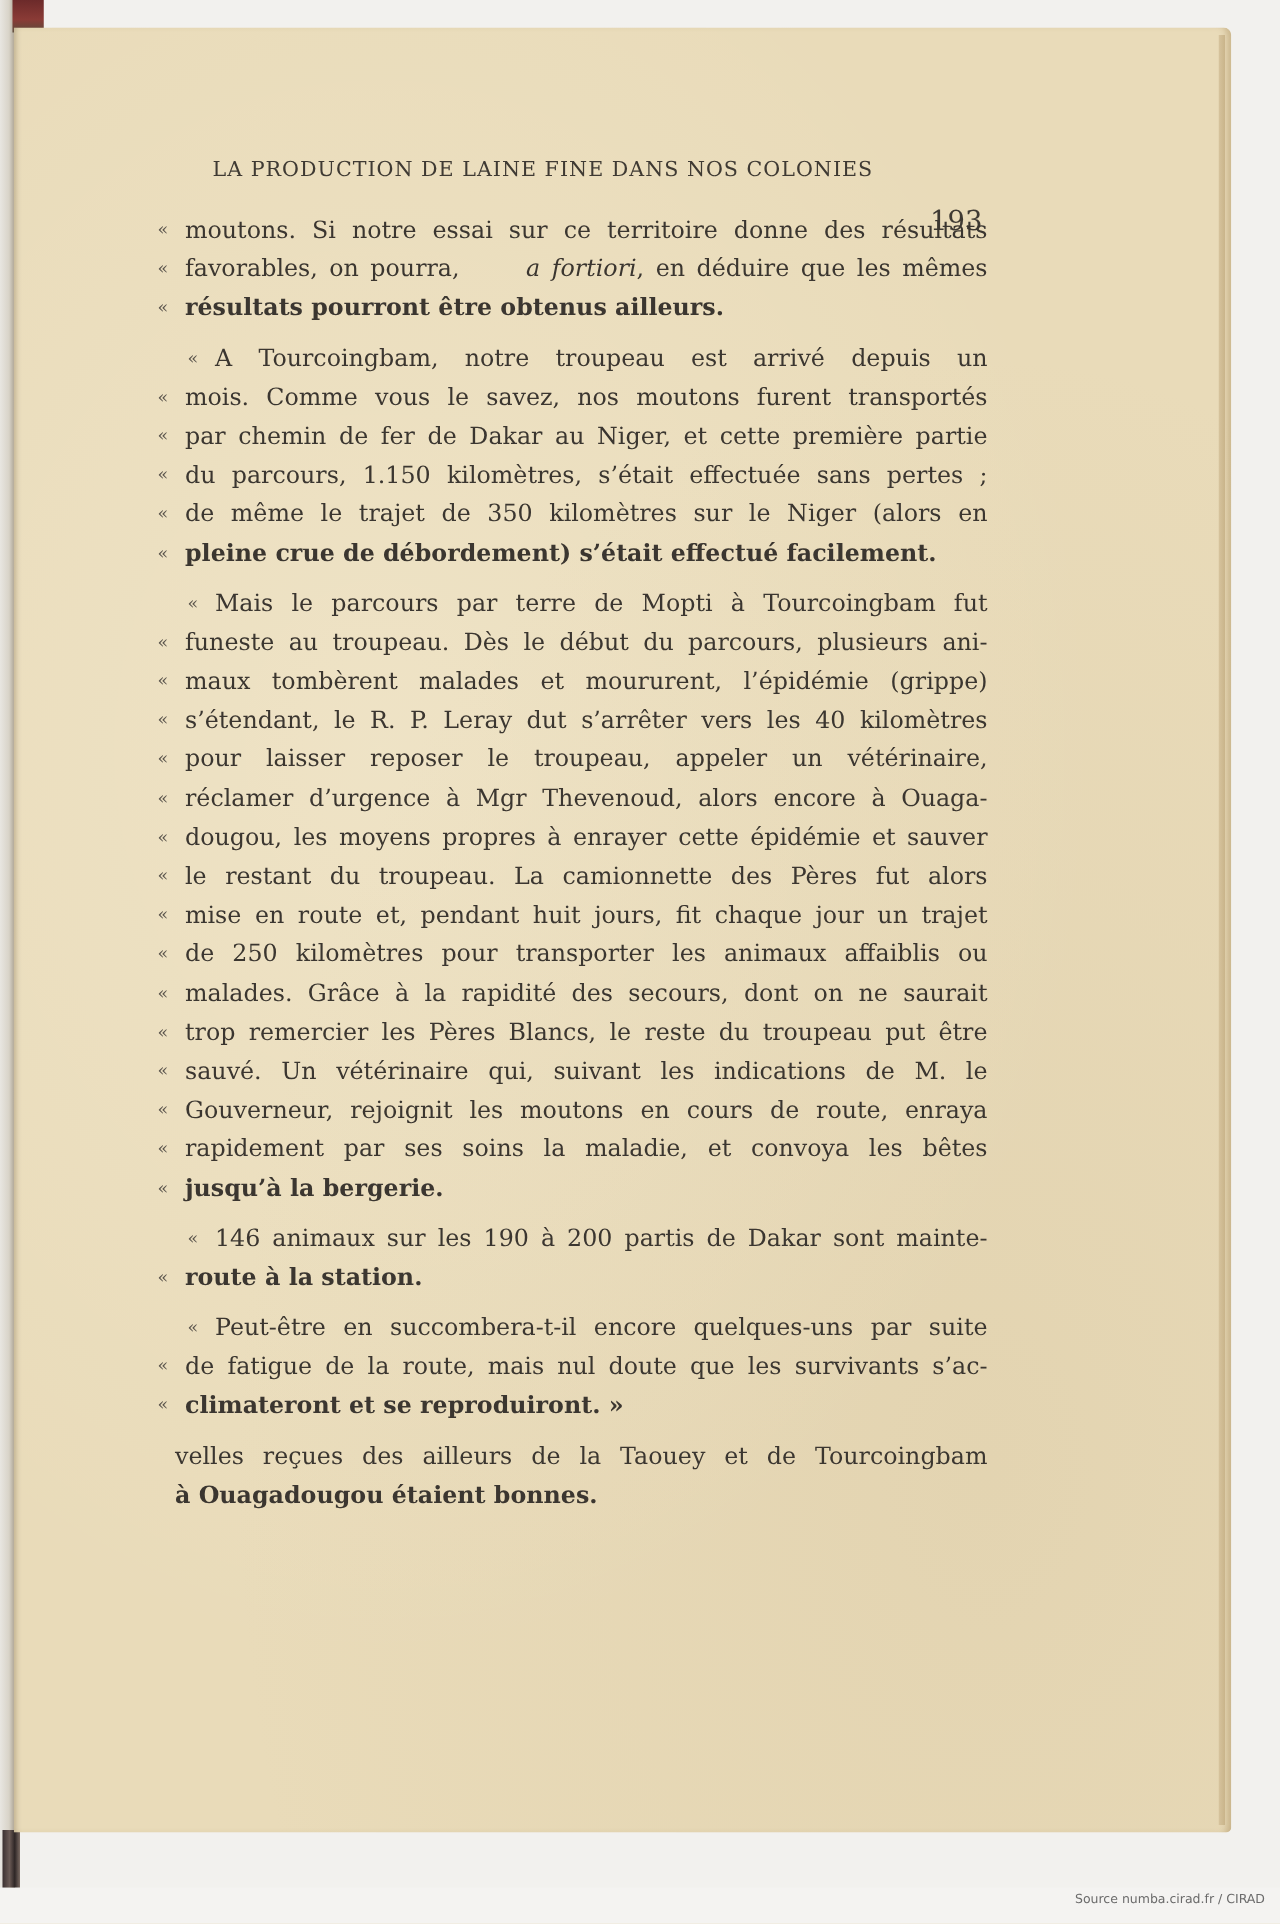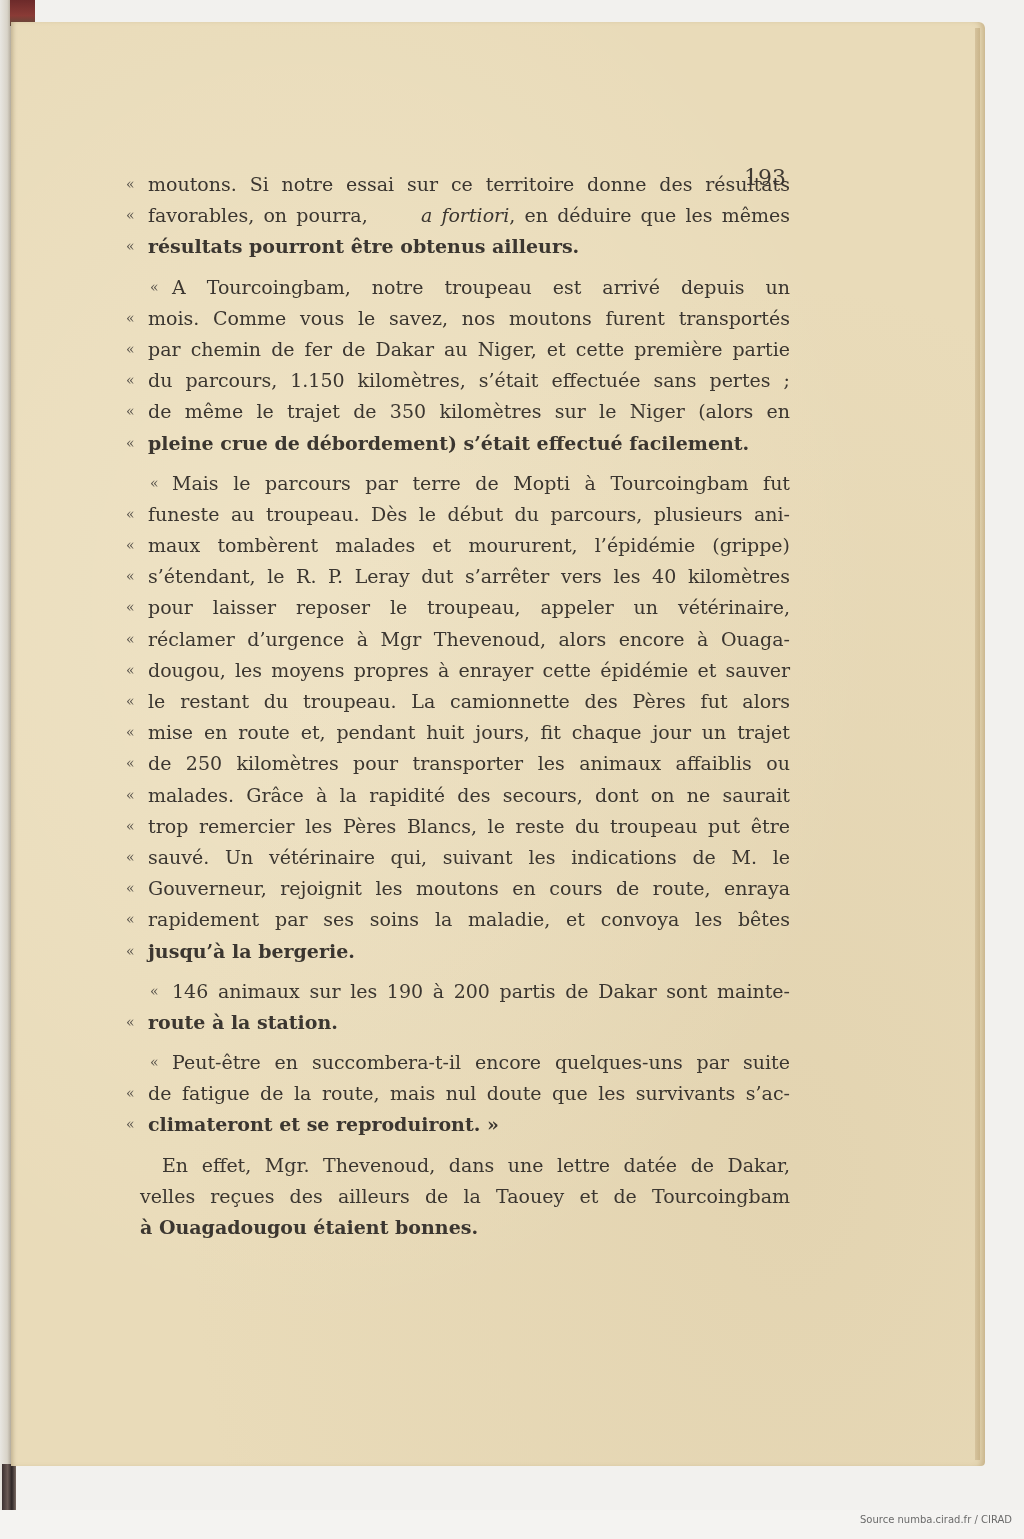--- a/index.html
+++ b/index.html
@@ -88,20 +88,21 @@
 
 <div class="scan-bg"></div>
 <div class="binding-edge"></div>
 <div class="binding-mark-top"></div>
 <div class="binding-mark-bottom"></div>
 
 <div class="page"></div>
 <div class="page-edge-right"></div>
 
 <div class="running-head">
+  <span class="title">LA PRODUCTION DE LAINE FINE DANS NOS COLONIES</span>
   <span class="pageno">193</span>
 </div>
 
 <div class="text-block">
 
   <div>
     <div class="line">
       <span class="gq">«</span>
       <span class="txt">moutons. Si notre essai sur ce territoire donne des résultats</span>
     </div>
@@ -234,23 +235,20 @@
         <span class="txt">de fatigue de la route, mais nul doute que les survivants s’ac-</span>
       </div>
     <div class="line last">
         <span class="gq">«</span>
         <span class="txt">climateront et se reproduiront. »</span>
       </div>
   </div>
   <div class="para-gap"></div>
 
   <div>
-    <div class="line plain indent">
-        <span class="txt">En effet, Mgr. Thevenoud, dans une lettre datée de Dakar,</span>
-      </div>
     <div class="line plain">
         <span class="txt">velles reçues des ailleurs de la Taouey et de Tourcoingbam</span>
       </div>
     <div class="line plain last">
         <span class="txt">à Ouagadougou étaient bonnes.</span>
       </div>
   </div>
   <div class="para-gap"></div>
 
 </div>

